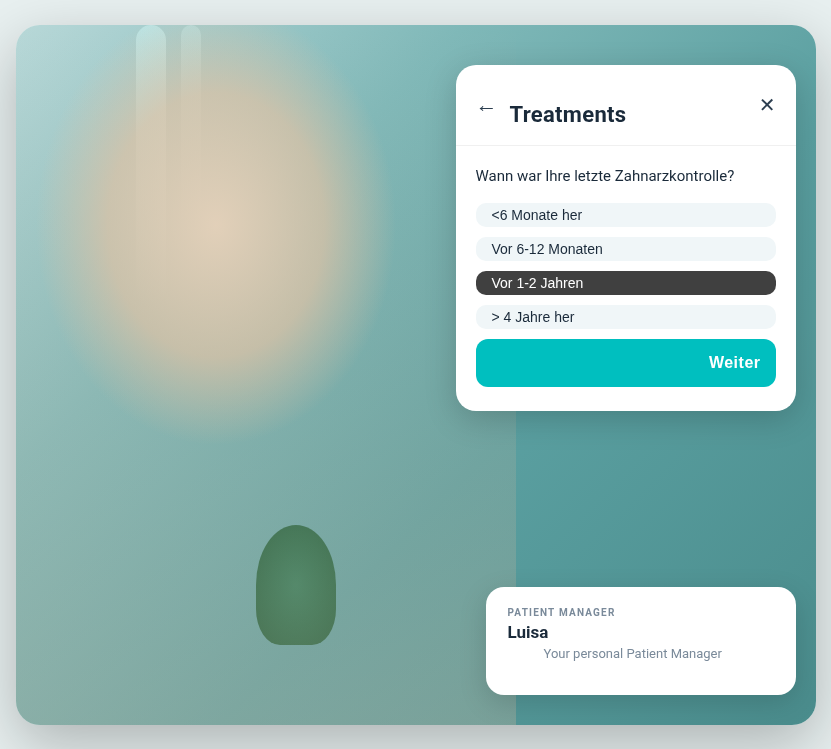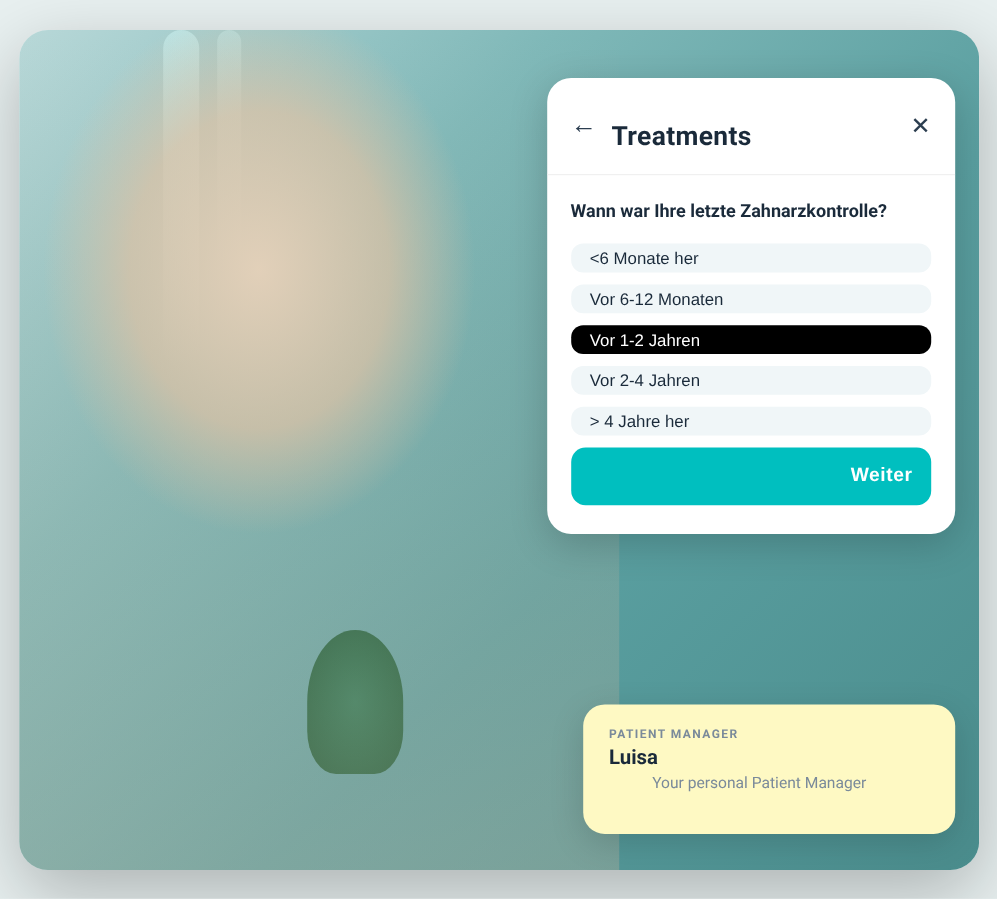--- a/index.html
+++ b/index.html
@@ -109,21 +109,21 @@
       line-height: 1;
       font-weight: 300;
     }
 
     .card-body {
       padding: 20px 20px 24px;
     }
 
     .question-text {
       font-size: 15px;
-      font-weight: 700;
+      font-weight: 400;
       color: #1a2a3a;
       margin-bottom: 16px;
       line-height: 1.4;
     }
 
     .option-btn {
       display: block;
       width: 100%;
       padding: 4px 16px;
       margin-bottom: 10px;
@@ -132,21 +132,21 @@
       background: #f0f6f8;
       color: #1a2a3a;
       font-size: 14px;
       font-weight: 500;
       text-align: left;
       cursor: pointer;
       transition: background 0.2s;
     }
 
     .option-btn.selected {
-      background: #000000;
+      background: #404040;
       color: #ffffff;
     }
 
     .option-btn:last-of-type {
       margin-bottom: 16px;
     }
 
     .weiter-btn {
       display: block;
       width: 100%;
@@ -161,21 +161,21 @@
       cursor: pointer;
       letter-spacing: 0.5px;
     }
 
     
     .patient-card {
       position: absolute;
       bottom: 30px;
       right: 20px;
       width: 310px;
-      background: #fef9c3;
+      background: #ffffff;
       border-radius: 18px;
       box-shadow: 0 8px 28px rgba(0,0,0,0.15);
       z-index: 10;
       padding: 20px 22px 18px;
     }
 
     .patient-label {
       font-size: 10px;
       font-weight: 700;
       letter-spacing: 1.2px;
@@ -243,21 +243,20 @@
       <span class="card-title">Treatments</span>
       <span class="close-btn">✕</span>
     </div>
 
     <div class="card-body">
       <p class="question-text">Wann war Ihre letzte Zahnarzkontrolle?</p>
 
       <button class="option-btn">&lt;6 Monate her</button>
       <button class="option-btn">Vor 6-12 Monaten</button>
       <button class="option-btn selected">Vor 1-2 Jahren</button>
-      <button class="option-btn">Vor 2-4 Jahren</button>
       <button class="option-btn">&gt; 4 Jahre her</button>
 
       <button class="weiter-btn">Weiter</button>
     </div>
   </div>
 
   <div class="patient-card">
     <div class="patient-label">PATIENT MANAGER</div>
     <div class="patient-name">Luisa</div>
     <div class="patient-subtitle">Your personal Patient Manager</div>

